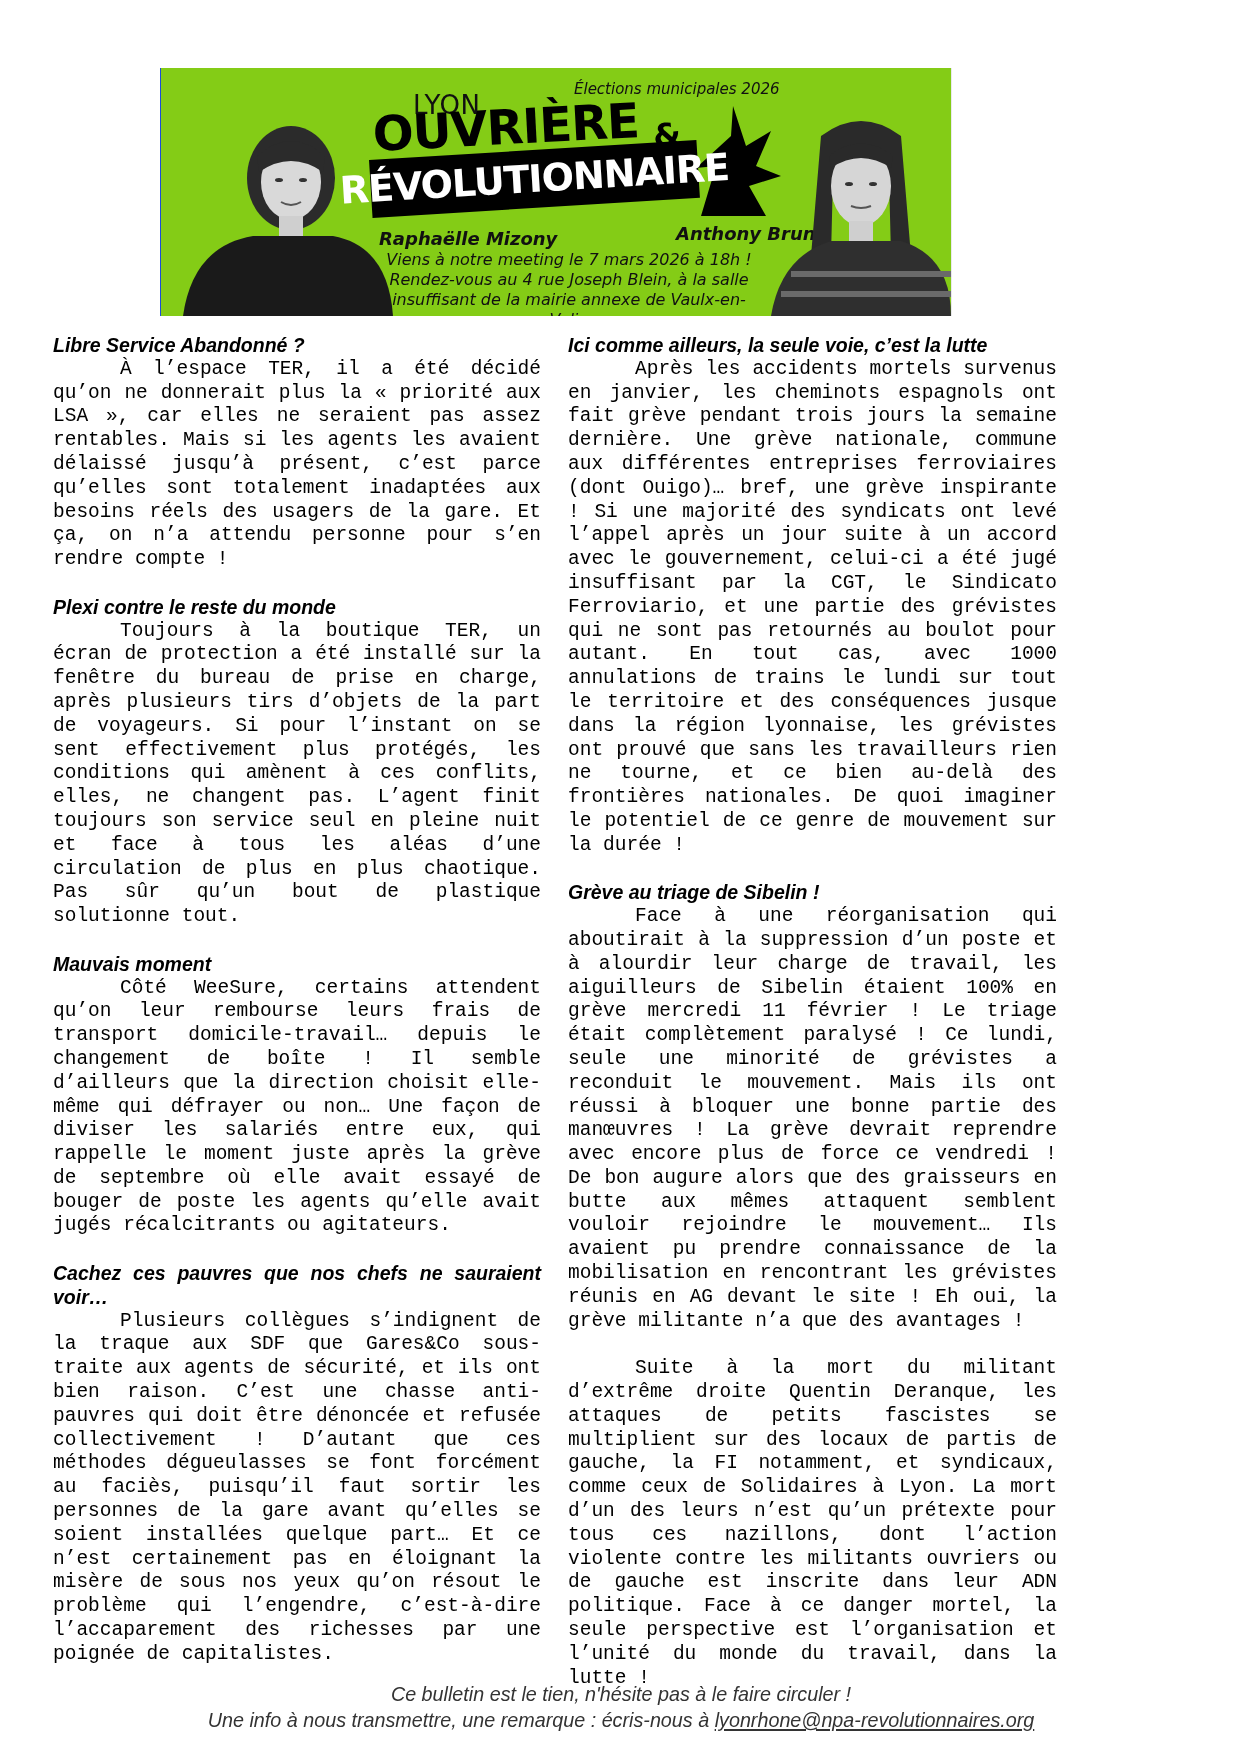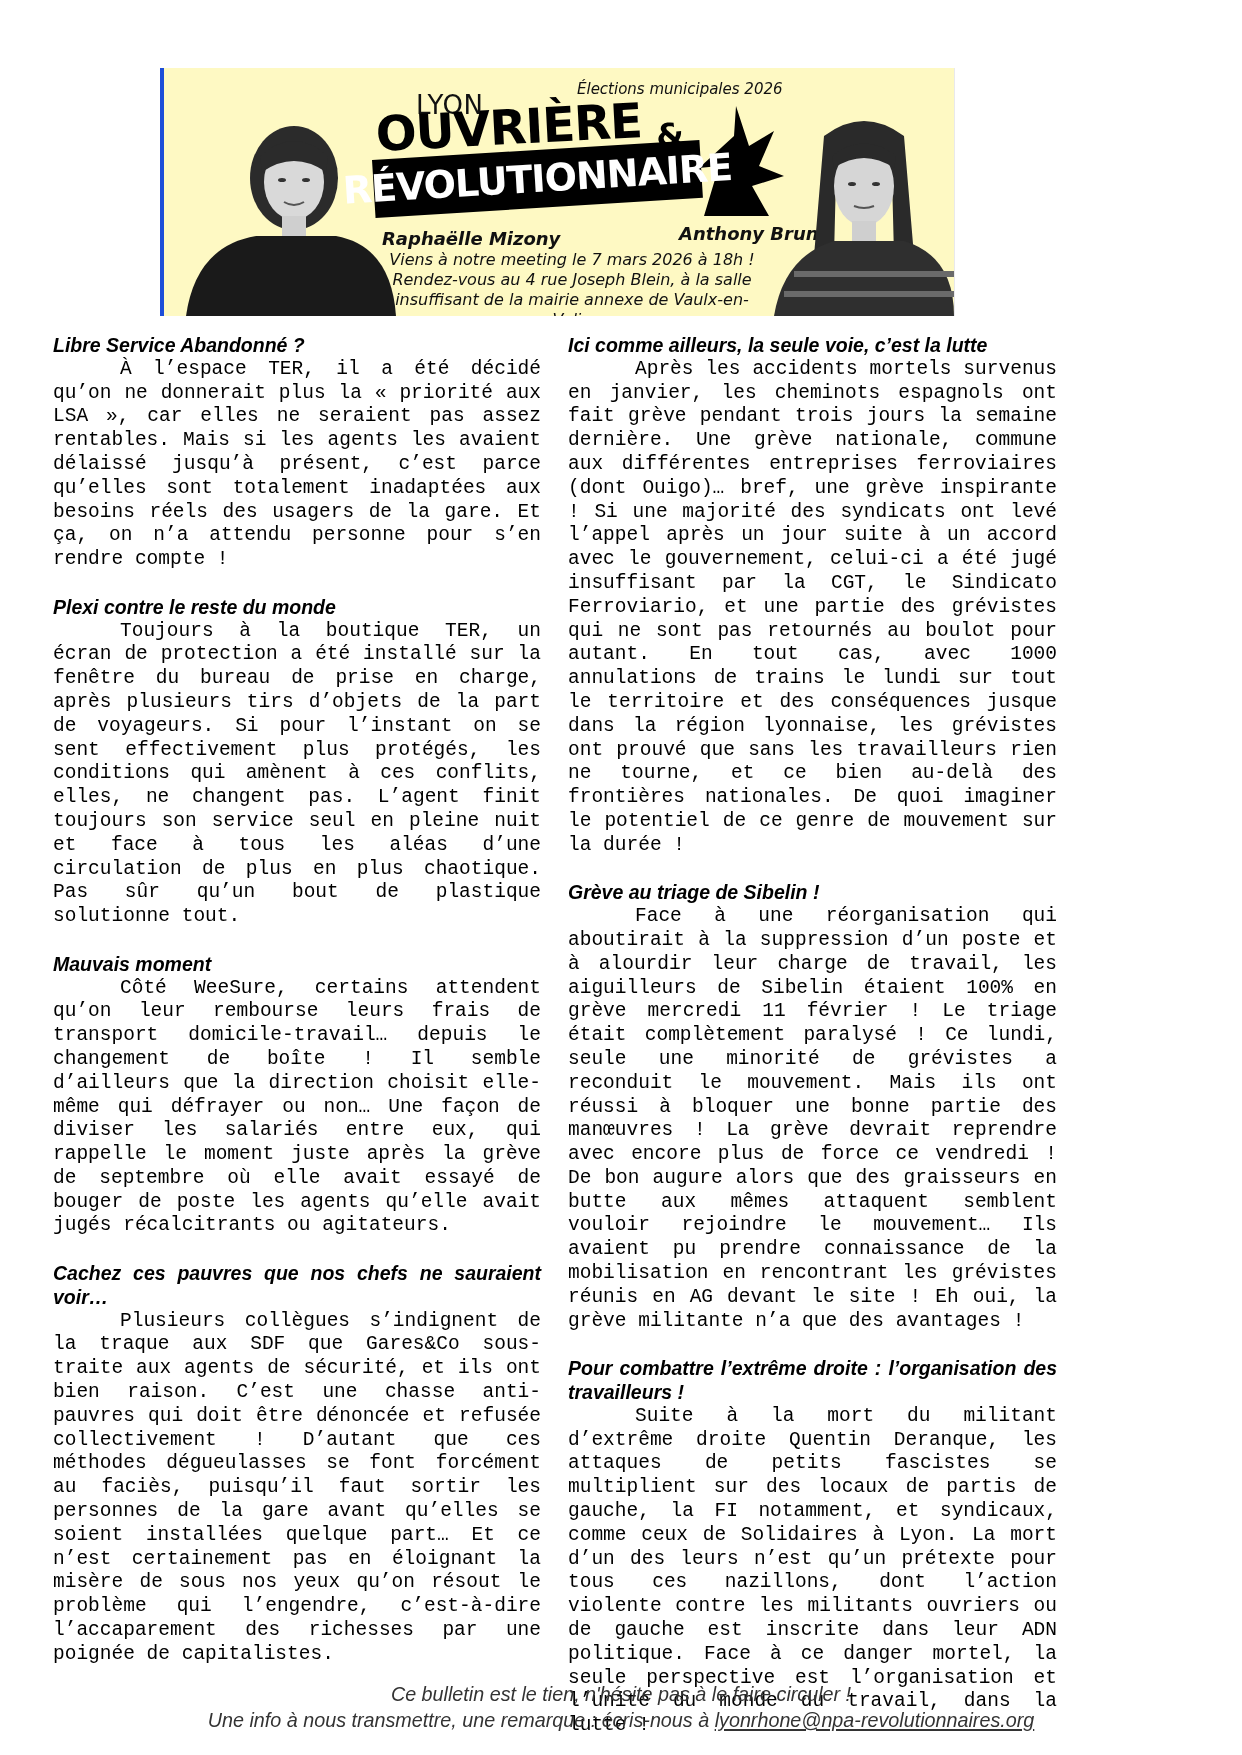--- a/index.html
+++ b/index.html
@@ -1,22 +1,22 @@
 <!DOCTYPE html>
 <html><head>
   <meta charset="utf-8">
   <style>
     html, body { margin: 0; padding: 0; background: #ffffff; }
     body { width: 1242px; height: 1755px; position: relative; overflow: hidden; color: #000; }
 
     
     .banner {
       position: absolute; left: 160px; top: 68px; width: 790px; height: 248px;
-      border-left: 4px solid #1d4ed8; border-right: 1px solid #e9e9ec;
-      background: #fef9c3; overflow: hidden;
+      border-left: 1px solid #1d4ed8; border-right: 1px solid #e9e9ec;
+      background: #84cc16; overflow: hidden;
     }
     .portrait { position: absolute; bottom: 0; }
     .portrait.left { left: 12px; width: 220px; height: 200px; }
     .portrait.right { right: 0; width: 200px; height: 210px; }
     .portrait svg { width: 100%; height: 100%; display: block; }
 
     .b-elections {
       position: absolute; left: 413px; top: 12px;
       font-family: "DejaVu Sans", sans-serif; font-style: italic;
       font-size: 15px; color: #111;
@@ -157,21 +157,20 @@
 <div class="col right">
   <div class="article">
     <h2>Ici comme ailleurs, la seule voie, c’est la lutte</h2>
     <p>Après les accidents mortels survenus en janvier, les cheminots espagnols ont fait grève pendant trois jours la semaine dernière. Une grève nationale, commune aux différentes entreprises ferroviaires (dont Ouigo)… bref, une grève inspirante ! Si une majorité des syndicats ont levé l’appel après un jour suite à un accord avec le gouvernement, celui-ci a été jugé insuffisant par la CGT, le Sindicato Ferroviario, et une partie des grévistes qui ne sont pas retournés au boulot pour autant. En tout cas, avec 1000 annulations de trains le lundi sur tout le territoire et des conséquences jusque dans la région lyonnaise, les grévistes ont prouvé que sans les travailleurs rien ne tourne, et ce bien au-delà des frontières nationales. De quoi imaginer le potentiel de ce genre de mouvement sur la durée !</p>
   </div>
   <div class="article">
     <h2>Grève au triage de Sibelin !</h2>
     <p>Face à une réorganisation qui aboutirait à la suppression d’un poste et à alourdir leur charge de travail, les aiguilleurs de Sibelin étaient 100% en grève mercredi 11 février ! Le triage était complètement paralysé ! Ce lundi, seule une minorité de grévistes a reconduit le mouvement. Mais ils ont réussi à bloquer une bonne partie des manœuvres ! La grève devrait reprendre avec encore plus de force ce vendredi ! De bon augure alors que des graisseurs en butte aux mêmes attaquent semblent vouloir rejoindre le mouvement… Ils avaient pu prendre connaissance de la mobilisation en rencontrant les grévistes réunis en AG devant le site ! Eh oui, la grève militante n’a que des avantages !</p>
   </div>
   <div class="article">
-    <h2>Pour combattre l’extrême droite : l’organisation des travailleurs !</h2>
     <p>Suite à la mort du militant d’extrême droite Quentin Deranque, les attaques de petits fascistes se multiplient sur des locaux de partis de gauche, la FI notamment, et syndicaux, comme ceux de Solidaires à Lyon. La mort d’un des leurs n’est qu’un prétexte pour tous ces nazillons, dont l’action violente contre les militants ouvriers ou de gauche est inscrite dans leur ADN politique. Face à ce danger mortel, la seule perspective est l’organisation et l’unité du monde du travail, dans la lutte !</p>
   </div>
 </div>
 
 <div class="footer">
   <div>Ce bulletin est le tien, n'hésite pas à le faire circuler !</div>
   <div>
     <span>Une info à nous transmettre, une remarque : écris-nous à </span><a href="lyonrhone@npa-revolutionnaires.org">lyonrhone@npa-revolutionnaires.org</a>
   </div>
 </div>

